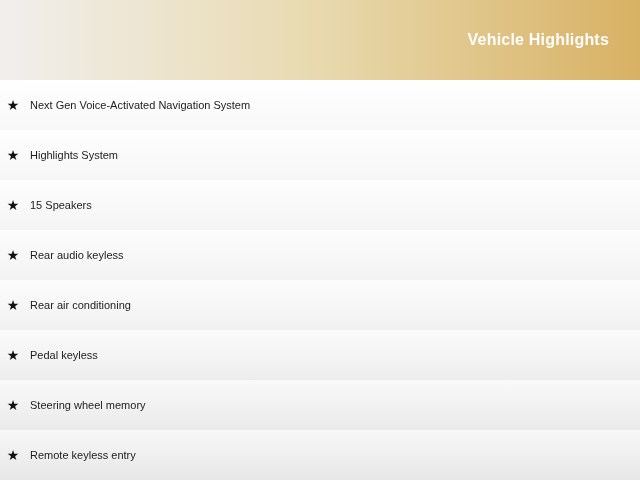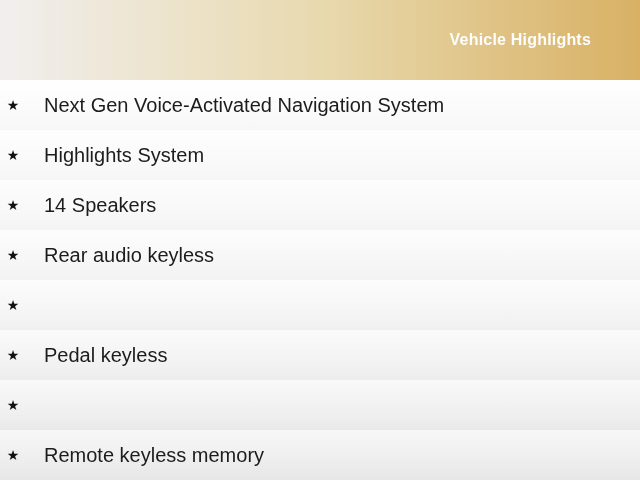--- a/index.html
+++ b/index.html
@@ -23,21 +23,21 @@
     height: 80px;
     flex: 0 0 80px;
     background: linear-gradient(90deg, #f1efee 0%, #e8d9ae 50%, #d8b164 100%);
     display: flex;
     align-items: center;
     justify-content: flex-end;
     padding-right: 31px;
     box-sizing: border-box;
   }
   .header-title {
-    margin: 18px;
+    margin: 0;
     font-size: 16px;
     font-weight: bold;
     color: #fdfdfd;
     letter-spacing: 0.2px;
   }
   .list {
     list-style: none;
     margin: 0;
     padding: 0;
     flex: 1 1 auto;
@@ -53,22 +53,22 @@
   }
   .star {
     width: 16px;
     flex: 0 0 16px;
     font-size: 14px;
     line-height: 1;
     color: #111111;
     text-align: center;
   }
   .row-label {
-    margin-left: 23px;
-    font-size: 20px;
+    margin-left: 9px;
+    font-size: 11px;
     color: #1c1c1c;
   }
 </style>
 </head>
 <body>
 
 <div class="panel">
   <header class="header">
     <h1 class="header-title">Vehicle Highlights</h1>
   </header>
@@ -76,34 +76,36 @@
       <li class="row">
         <span class="star">★</span>
         <span class="row-label">Next Gen Voice-Activated Navigation System</span>
       </li>
       <li class="row">
         <span class="star">★</span>
         <span class="row-label">Highlights System</span>
       </li>
       <li class="row">
         <span class="star">★</span>
-        <span class="row-label">14 Speakers</span>
+        <span class="row-label">15 Speakers</span>
       </li>
       <li class="row">
         <span class="star">★</span>
         <span class="row-label">Rear audio keyless</span>
       </li>
       <li class="row">
         <span class="star">★</span>
+        <span class="row-label">Rear air conditioning</span>
       </li>
       <li class="row">
         <span class="star">★</span>
         <span class="row-label">Pedal keyless</span>
       </li>
       <li class="row">
         <span class="star">★</span>
+        <span class="row-label">Steering wheel memory</span>
       </li>
       <li class="row">
         <span class="star">★</span>
-        <span class="row-label">Remote keyless memory</span>
+        <span class="row-label">Remote keyless entry</span>
       </li>
     </ul>
 </div>
 
 </body></html>

